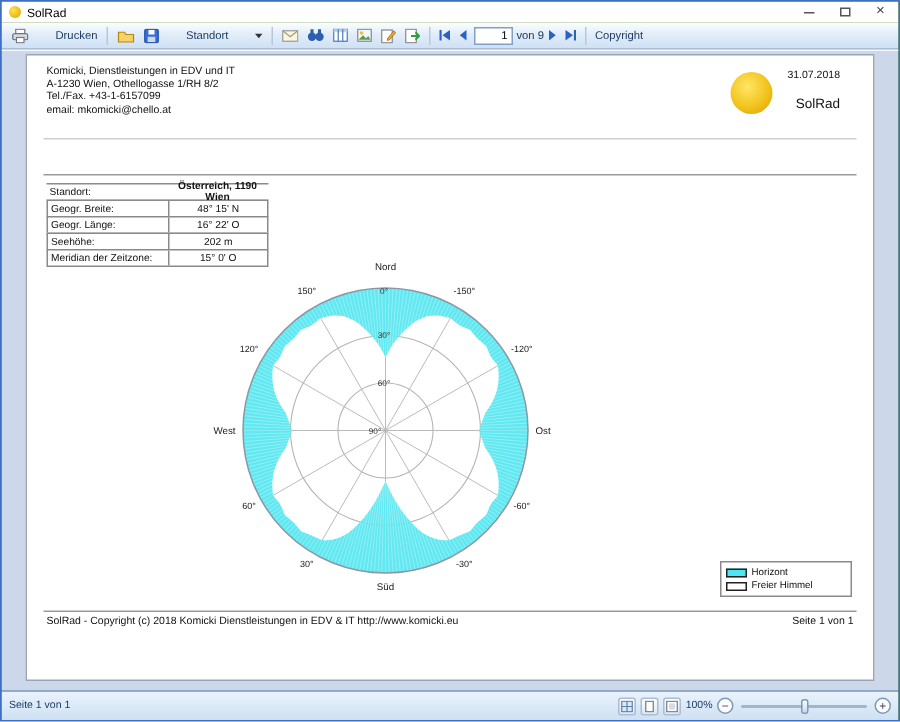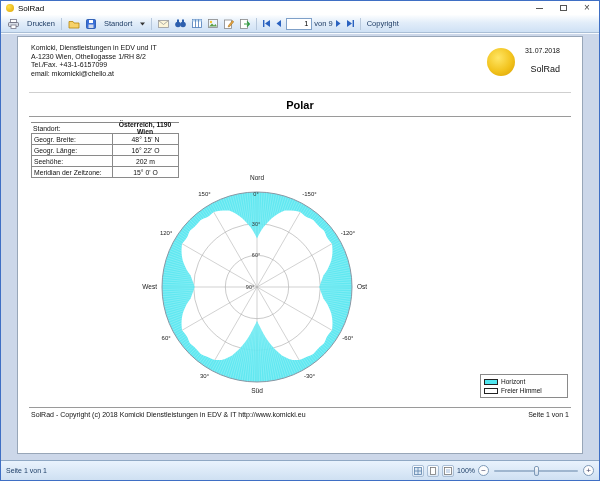--- a/index.html
+++ b/index.html
@@ -10,21 +10,21 @@
   .titlebar{height:14px;display:flex;align-items:center;background:#fff;padding-left:5px;font-size:8px;color:#000;}
   .app-icon{width:8px;height:8px;border-radius:50%;background:radial-gradient(circle at 35% 35%,#ffe14d,#dfa400);margin-right:4px;flex:0 0 auto;}
   .win-controls{margin-left:auto;display:flex;height:100%;}
   .win-btn{width:24px;display:flex;align-items:center;justify-content:center;color:#444;}
   .glyph-min{width:7px;height:1px;background:#555;display:inline-block;}
   .glyph-max{width:7px;height:6px;border:1px solid #555;display:inline-block;}
   .glyph-close{font-size:10px;line-height:10px;color:#444;}
   
   .toolbar{height:18px;background:linear-gradient(#fdfeff,#e2edf9 45%,#cfe1f5);border-bottom:1px solid #a9bed6;
            display:flex;align-items:center;padding:0 4px;font-size:7.5px;color:#1e3c64;}
-  .tbtn{display:flex;align-items:center;gap:8px;padding:1px 3px;border-radius:2px;white-space:nowrap;}
+  .tbtn{display:flex;align-items:center;gap:18px;padding:1px 3px;border-radius:2px;white-space:nowrap;}
   .tsep{width:1px;height:12px;background:#b7c8dc;margin:0 3px;flex:0 0 auto;}
   .page-input{width:26px;height:12px;font-size:7.5px;font-family:"Liberation Sans",sans-serif;text-align:right;
               border:1px solid #7fa0c8;padding:0 3px 0 0;margin:0 2px;}
   .navbtn{padding:1px 2px;display:flex;align-items:center;}
   
   .docarea{height:427px;background:#ccd7e9;position:relative;border-top:1px solid #f6fafe;}
   .page{position:absolute;left:16px;top:2px;width:566px;height:418px;background:#fff;border:1px solid #98a6b8;}
   .addr{position:absolute;left:13px;top:7px;font-size:7px;line-height:8.5px;color:#111;}
   .report-date{position:absolute;right:22px;top:10px;font-size:7px;color:#111;}
   .logo-circle{position:absolute;left:469px;top:11px;width:28px;height:28px;border-radius:50%;
@@ -192,21 +192,20 @@
         <div>A-1230 Wien, Othellogasse 1/RH 8/2</div>
         <div>Tel./Fax. +43-1-6157099</div>
         <div>email: mkomicki@chello.at</div>
       </div>
 
       <div class="logo-circle"></div>
       <div class="report-date">31.07.2018</div>
       <div class="logo-text">SolRad</div>
 
       <div class="hr1"></div>
-      <div class="report-title">Polar</div>
       <div class="hr2"></div>
 
       <div class="loc-table">
           <div class="loc-row first">
             <div class="loc-label">Standort:</div>
             <div class="loc-value" style="font-weight: bold;">Österreich, 1190 Wien</div>
           </div>
           <div class="loc-row">
             <div class="loc-label">Geogr. Breite:</div>
             <div class="loc-value">48° 15' N</div>

